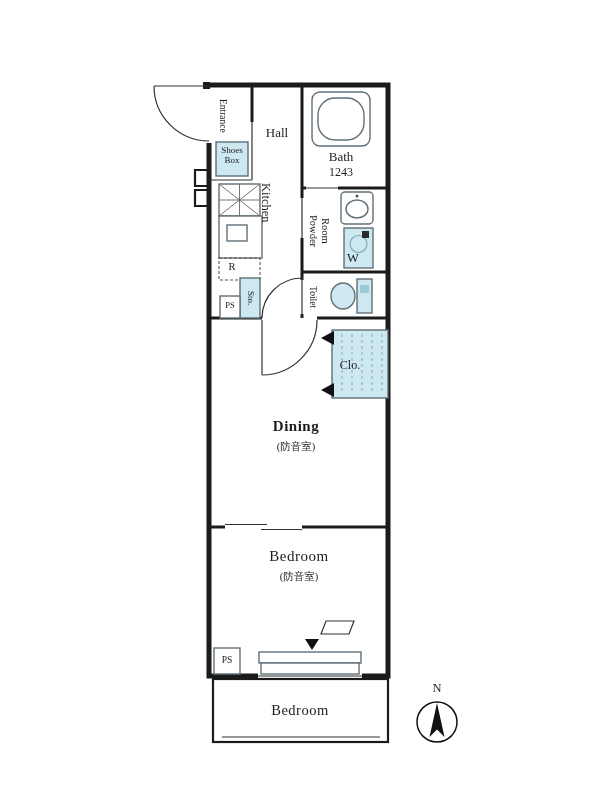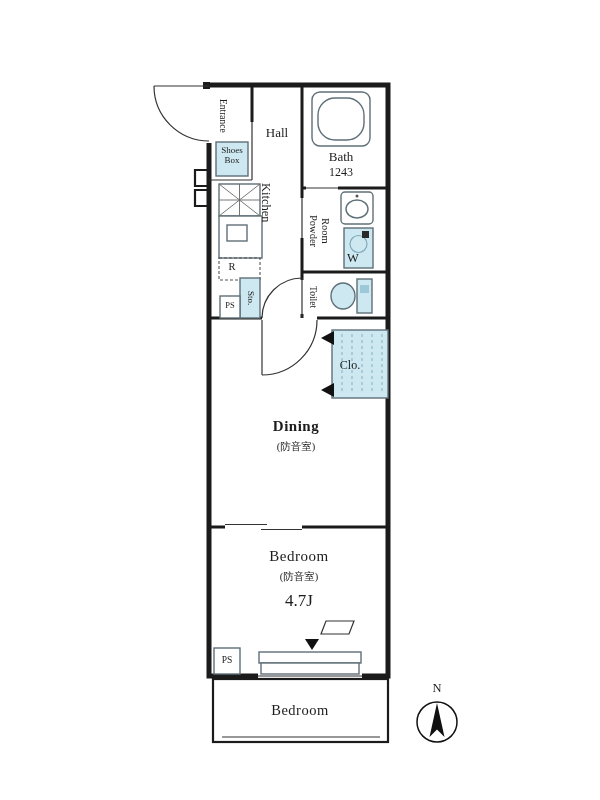--- a/index.html
+++ b/index.html
@@ -158,21 +158,20 @@
 
   <div class="label" style="left:220px;top:301px;width:20px;font-size:8.5px;">PS</div>
 
   <div class="label" style="left:326px;top:359px;width:48px;font-size:12px;">Clo.</div>
 
   <div class="label" style="left:246px;top:418px;width:100px;font-size:15px;letter-spacing:0.5px;font-weight:bold;">Dining</div>
   <div class="label" style="left:246px;top:441px;width:100px;font-size:10.5px;">(防音室)</div>
 
   <div class="label" style="left:249px;top:548px;width:100px;font-size:15px;letter-spacing:0.5px;">Bedroom</div>
   <div class="label" style="left:249px;top:571px;width:100px;font-size:10.5px;">(防音室)</div>
-  <div class="label" style="left:249px;top:591px;width:100px;font-size:17px;">4.7J</div>
 
   <div class="label" style="left:214px;top:655px;width:26px;font-size:9.5px;">PS</div>
 
   <div class="label" style="left:238px;top:702px;width:124px;font-size:14.5px;letter-spacing:0.5px;">Bedroom</div>
 
   <div class="label" style="left:425px;top:681px;width:24px;font-size:12.5px;">N</div>
 
 </div>
 
 </body></html>

